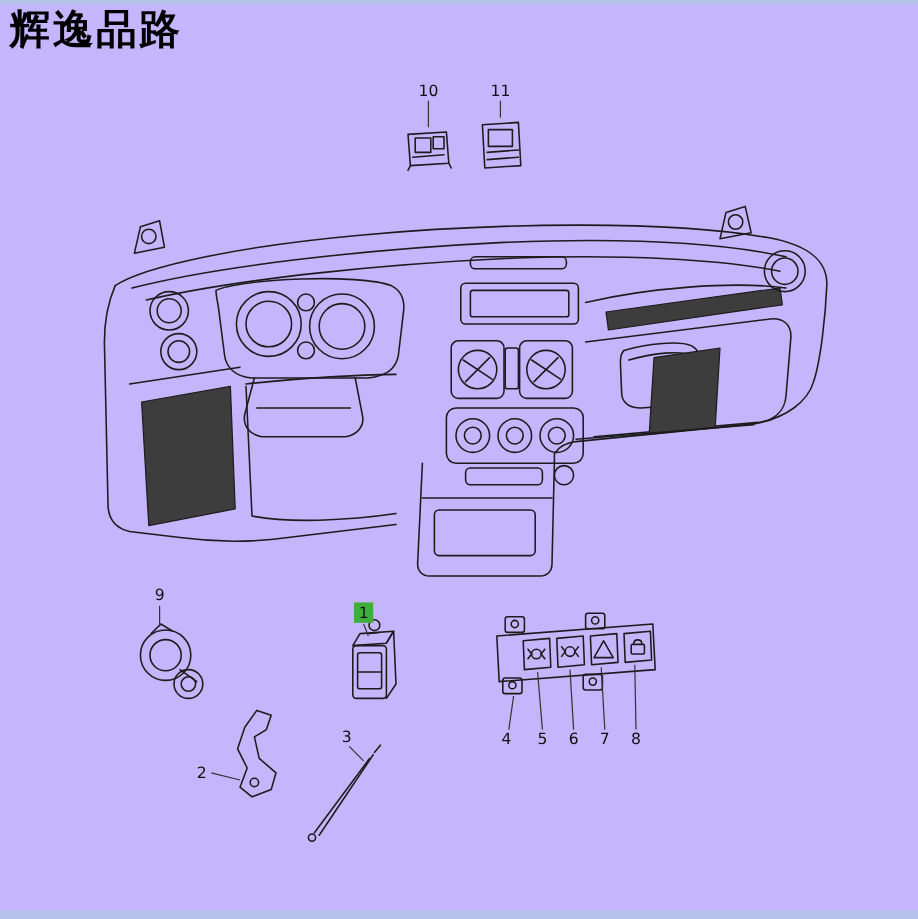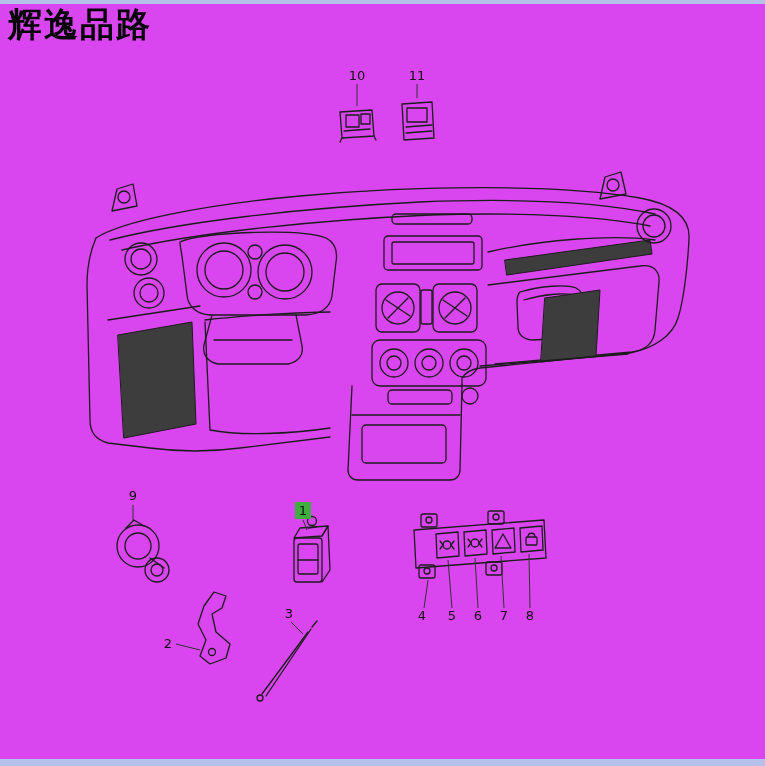--- a/index.html
+++ b/index.html
@@ -1,16 +1,16 @@
 <!DOCTYPE html>
 <html><head>
 <meta charset="utf-8">
 <style>
   html,body{margin:0;padding:0;background:#ffffff;}
-  .page{position:relative;width:765px;height:766px;background:#d946ef;overflow:hidden;
+  .page{position:relative;width:765px;height:766px;background:#c4b5fd;overflow:hidden;
         font-family:"DejaVu Sans",sans-serif;}
   .strip{position:absolute;left:0;width:765px;}
   .strip-top{top:0;height:4px;background:#b5c1e9;}
   .strip-bottom{bottom:0;height:7px;background:#b5c1e9;}
   .title{position:absolute;top:2px;left:8px;margin:0;font-size:34px;font-weight:bold;
          color:#000;letter-spacing:2px;font-family:"DejaVu Sans","Liberation Sans",sans-serif;}
   svg.diagram{position:absolute;top:0;left:0;}
   svg text{font-family:"DejaVu Sans",sans-serif;font-size:13px;fill:#111;}
   .art{stroke:#1c1c1c;fill:none;stroke-width:1.3;stroke-linejoin:round;stroke-linecap:round;}
   .leader{stroke:#333;stroke-width:1;fill:none;}

